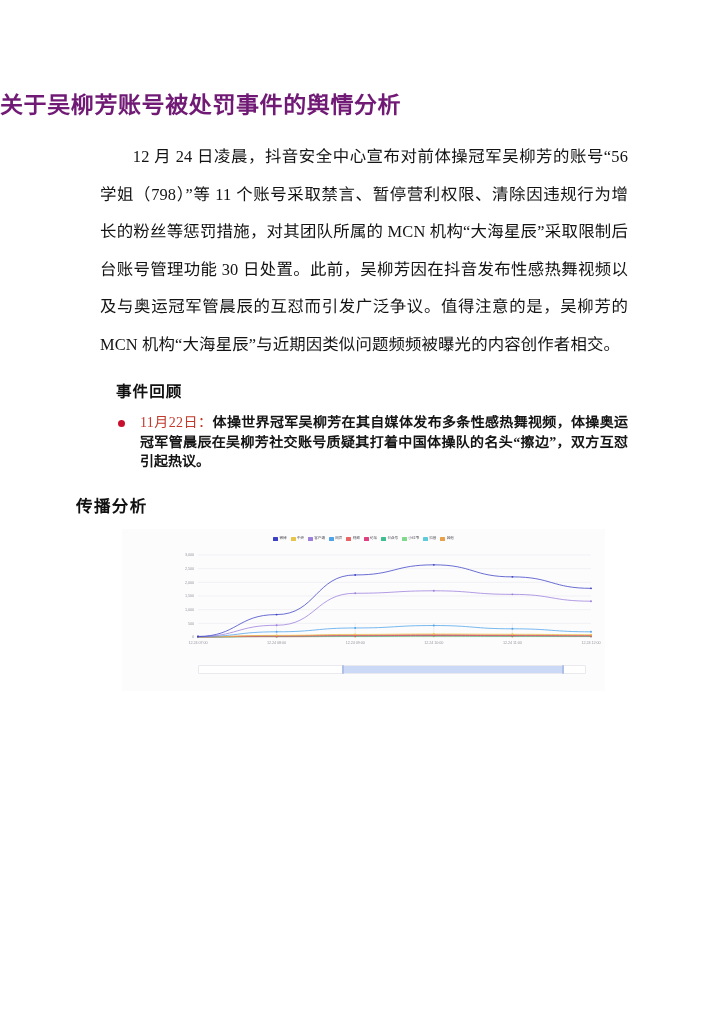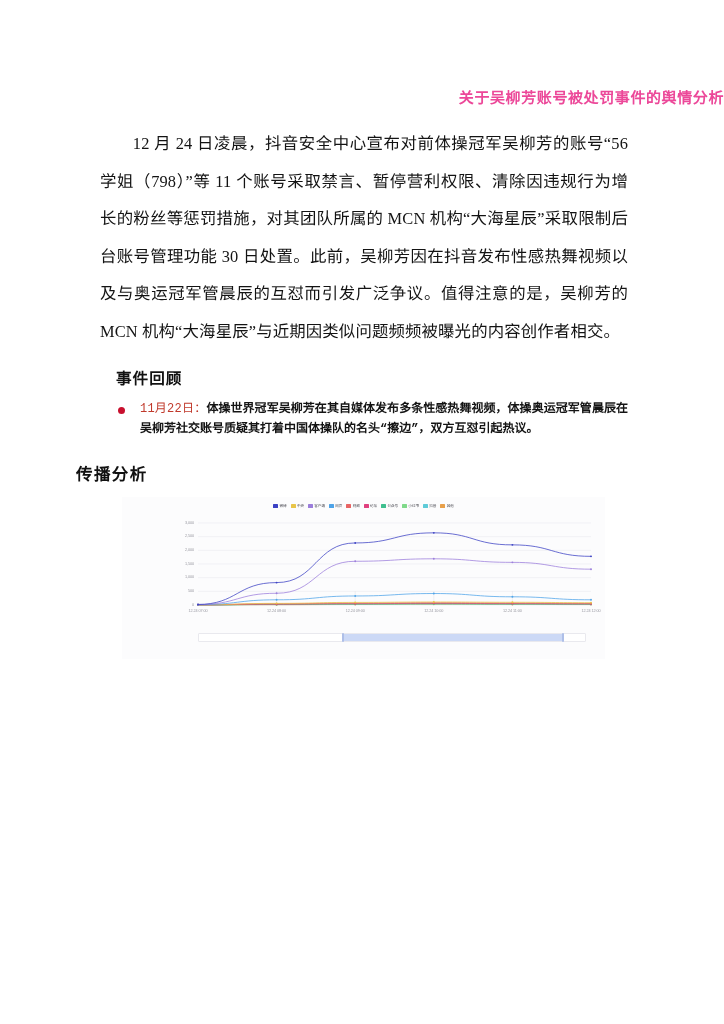--- a/index.html
+++ b/index.html
@@ -16,26 +16,26 @@
     overflow: hidden;
     font-family: "Liberation Serif", "DejaVu Serif", serif;
     color: #1a1a1a;
     box-sizing: border-box;
   }
 
   
   .doc-title {
     margin: 0;
     padding: 86px 0 0 0;
-    text-align: right;
+    text-align: left;
     font-family: "Liberation Serif", "DejaVu Serif", serif;
-    font-size: 15px;
+    font-size: 23px;
     font-weight: bold;
     letter-spacing: 0.6px;
-    color: #ec4899;
+    color: #701a75;
   }
 
   
   .lead {
     margin: 0;
     padding: 18px 96px 0 100px;
     font-size: 16.4px;
     line-height: 37.5px;
     text-align: justify;
     text-justify: inter-ideograph;
@@ -63,27 +63,27 @@
   }
 
   
   .timeline {
     list-style: none;
     margin: 0;
     padding: 12px 96px 0 118px;
   }
   .timeline li {
     position: relative;
-    font-size: 12px;
+    font-size: 14px;
     line-height: 19.6px;
     text-align: justify;
     text-justify: inter-ideograph;
     padding: 0 0 3.5px 22px;
     color: #141414;
-    font-family: Liberation Mono, monospace;
+    font-family: Liberation Serif, serif;
   }
   .timeline li .bullet {
     position: absolute;
     left: 0;
     top: 6.5px;
     width: 7px;
     height: 7px;
     border-radius: 50%;
     background: #c8102e;
     display: block;

